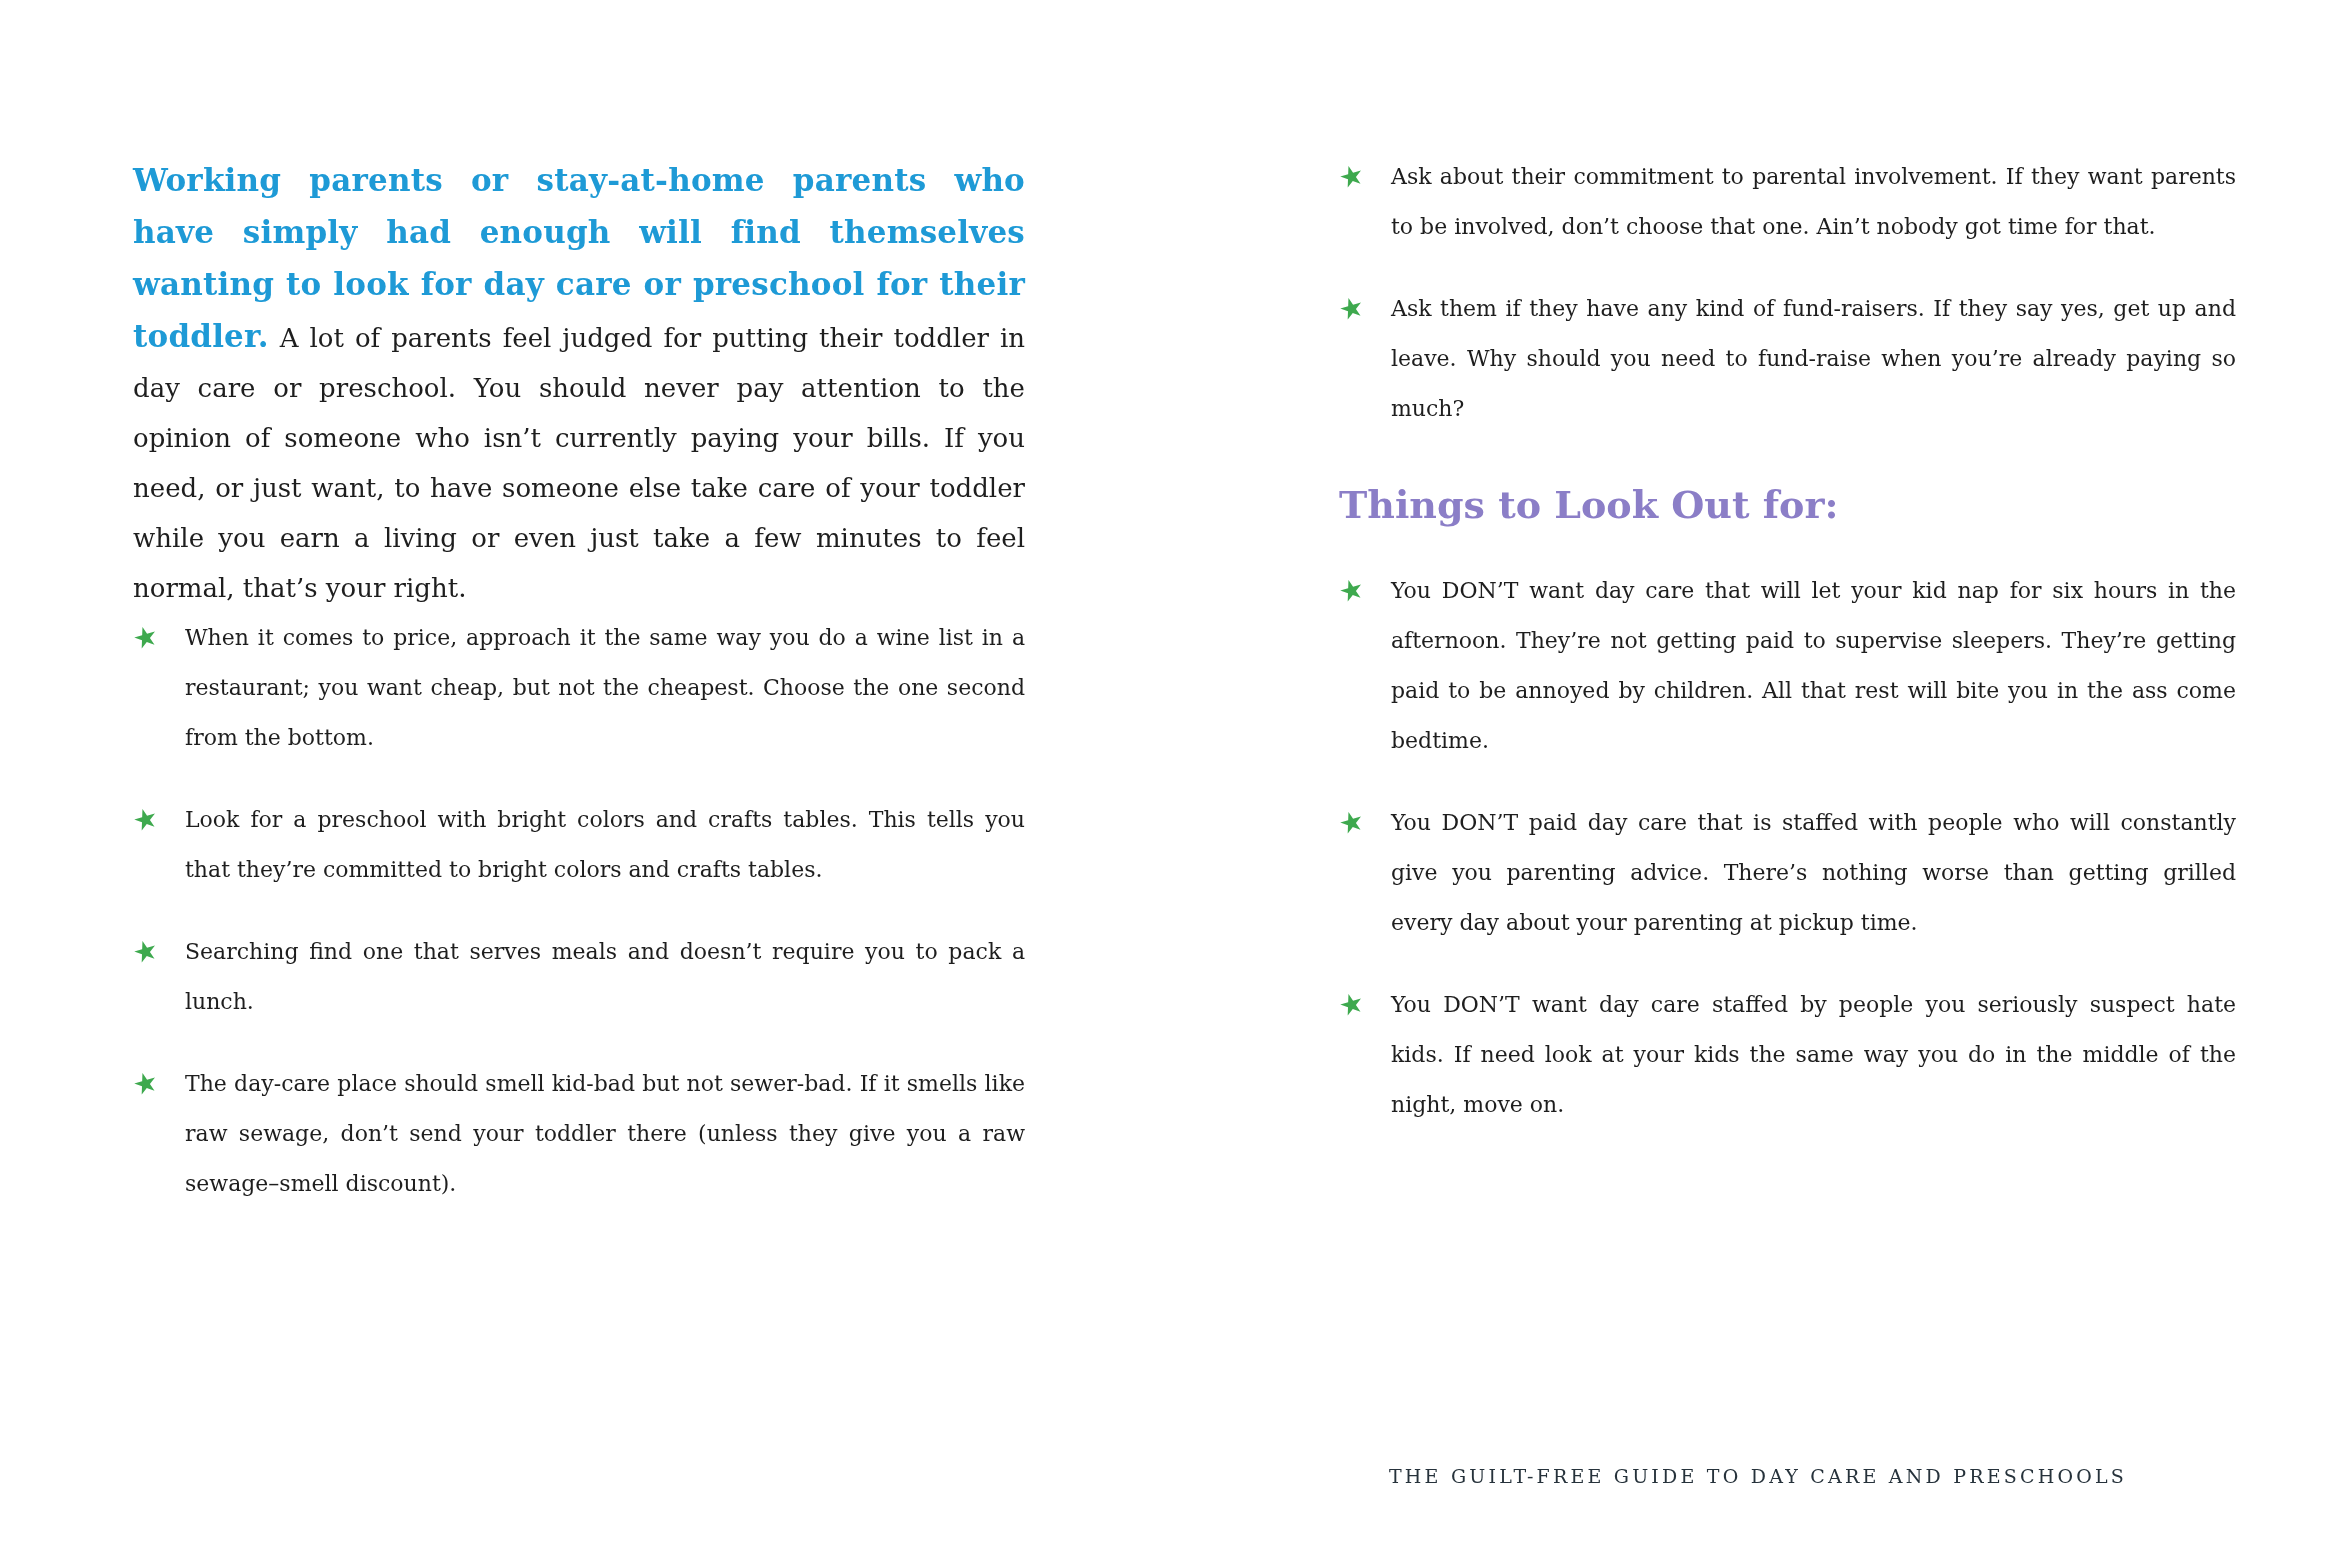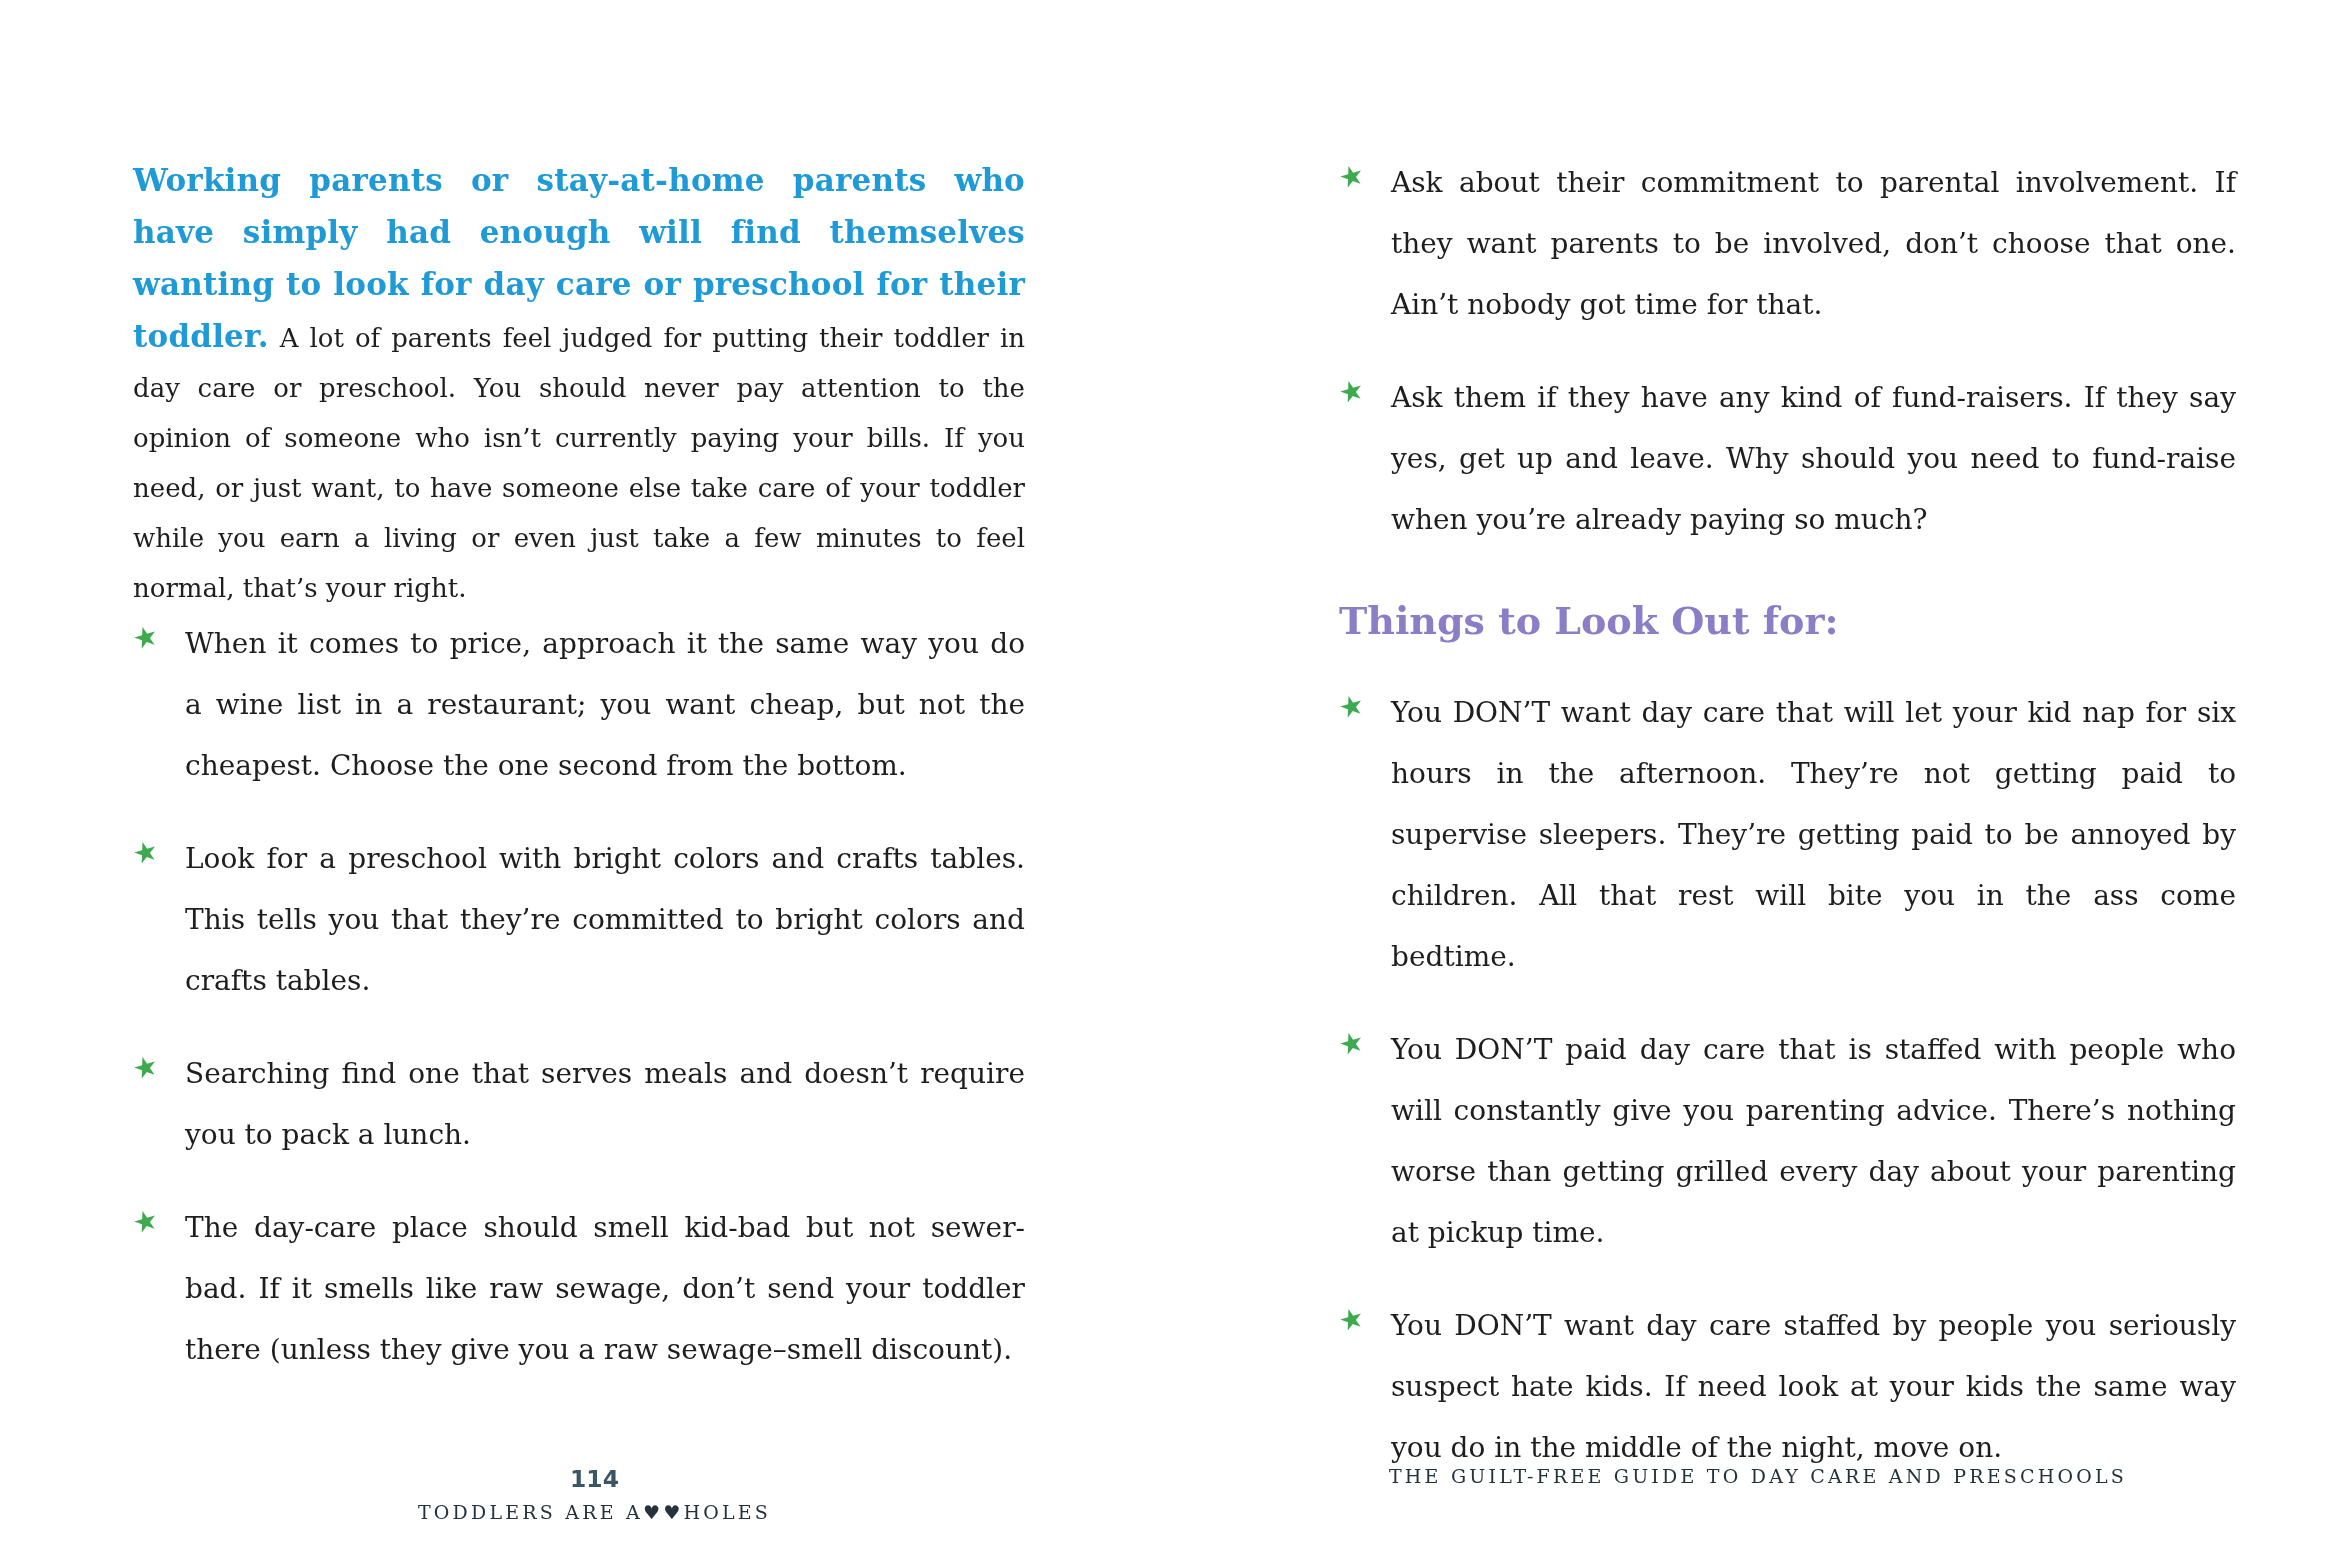--- a/index.html
+++ b/index.html
@@ -54,22 +54,22 @@
     font-size: 28px;
     line-height: 50px;
     text-align: left;
   }
   .star .glyph {
     display: inline-block;
     transform: rotate(-16deg);
   }
   .bullet-text {
     flex: 1;
-    font-size: 28px;
-    line-height: 61px;
+    font-size: 22px;
+    line-height: 50px;
     text-align: justify;
   }
 
   .footer {
     position: absolute;
     text-align: center;
   }
   .footer-left  { left: 144px;  width: 901px; top: 1445px; }
   .footer-right { left: 1294px; width: 928px; top: 1445px; }
   .page-number {
@@ -140,23 +140,19 @@
         <span class="star"><span class="glyph">★</span></span>
         <p class="bullet-text">You DON’T paid day care that is staffed with people who will constantly give you parenting advice. There’s nothing worse than getting grilled every day about your parenting at pickup time.</p>
       </div>
       <div class="bullet-item">
         <span class="star"><span class="glyph">★</span></span>
         <p class="bullet-text">You DON’T want day care staffed by people you seriously suspect hate kids. If need look at your kids the same way you do in the middle of the night, move on.</p>
       </div>
     </div>
   </div>
 
-  <div class="footer footer-left">
-    <div class="page-number">114</div>
-    <div class="running-footer">TODDLERS ARE A♥♥HOLES</div>
-  </div>
 
   <div class="footer footer-right">
     <div class="running-footer">THE GUILT-FREE GUIDE TO DAY CARE AND PRESCHOOLS</div>
   </div>
 
 </div>
 
 
 </body></html>

